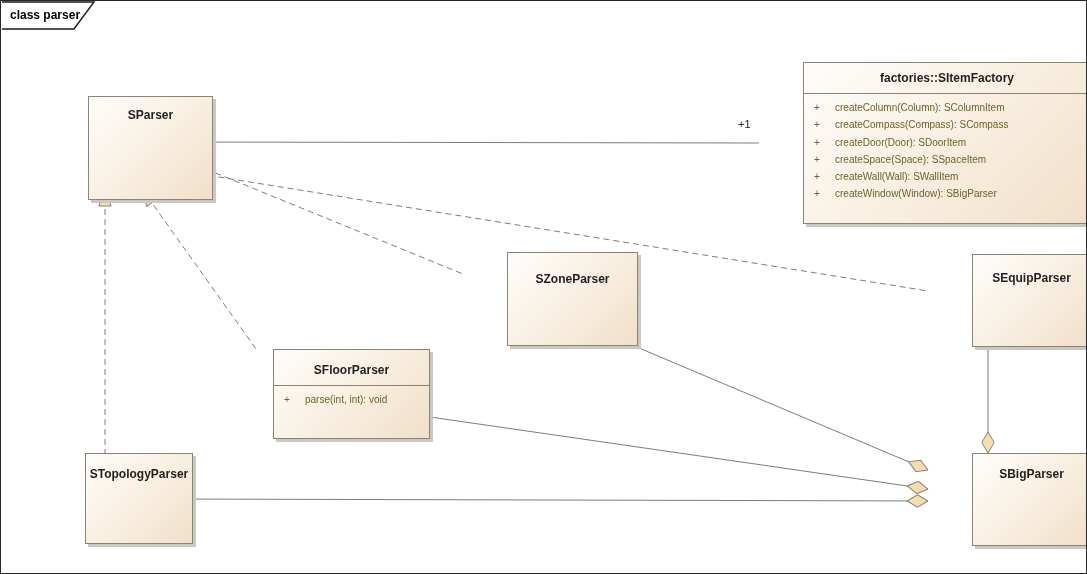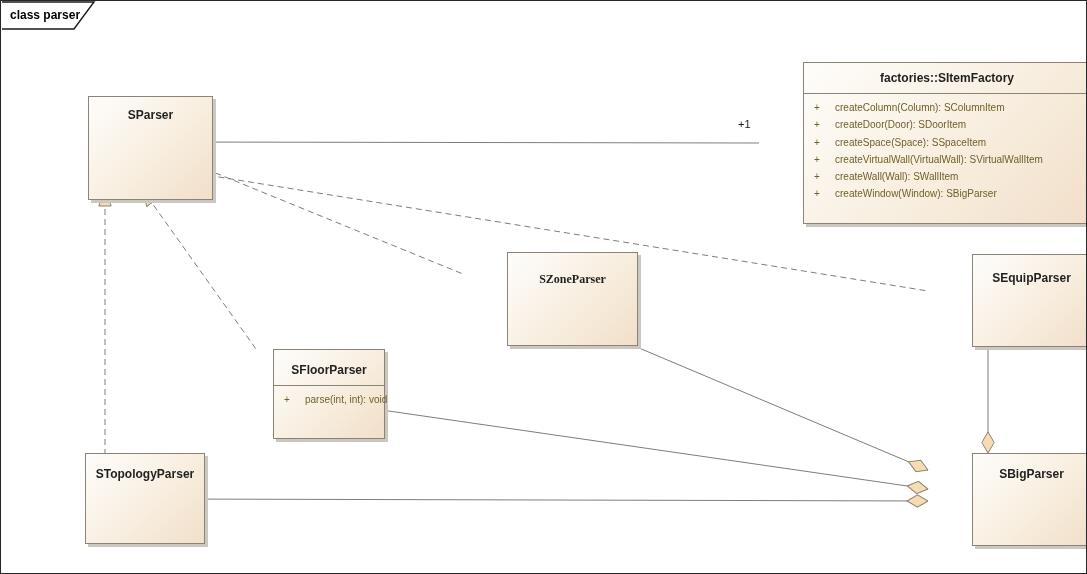--- a/index.html
+++ b/index.html
@@ -75,45 +75,45 @@
 
   <div class="uml-class" style="left:43px; top:95px; width:125px; height:104px;">
     <div class="uml-name" style="padding-top:11px;">SParser</div>
   </div>
 
   <div class="uml-class" style="left:758px; top:61px; width:288px; height:162px;">
     <div class="uml-name" style="padding-top:8px;">factories::SItemFactory</div>
     <div class="uml-sep"></div>
     <div class="methods">
       <div class="m-row"><span class="vis">+</span><span>createColumn(Column): SColumnItem</span></div>
+      <div class="m-row"><span class="vis">+</span><span>createCompass(Compass): SCompass</span></div>
       <div class="m-row"><span class="vis">+</span><span>createDoor(Door): SDoorItem</span></div>
       <div class="m-row"><span class="vis">+</span><span>createSpace(Space): SSpaceItem</span></div>
-      <div class="m-row"><span class="vis">+</span><span>createVirtualWall(VirtualWall): SVirtualWallItem</span></div>
       <div class="m-row"><span class="vis">+</span><span>createWall(Wall): SWallItem</span></div>
       <div class="m-row"><span class="vis">+</span><span>createWindow(Window): SBigParser</span></div>
     </div>
   </div>
 
   <div class="uml-class" style="left:462px; top:251px; width:131px; height:94px;">
-    <div class="uml-name" style="padding-top:19px;font-family:Liberation Serif, serif;">SZoneParser</div>
+    <div class="uml-name" style="padding-top:19px;">SZoneParser</div>
   </div>
 
   <div class="uml-class" style="left:927px; top:253px; width:119px; height:93px;">
     <div class="uml-name" style="padding-top:16px;">SEquipParser</div>
   </div>
 
-  <div class="uml-class" style="left:228px; top:348px; width:112px; height:90px;">
+  <div class="uml-class" style="left:228px; top:348px; width:157px; height:90px;">
     <div class="uml-name" style="padding-top:13px;">SFloorParser</div>
     <div class="uml-sep"></div>
     <div class="methods">
       <div class="m-row"><span class="vis">+</span><span>parse(int, int): void</span></div>
     </div>
   </div>
 
-  <div class="uml-class" style="left:40px; top:452px; width:120px; height:91px;">
+  <div class="uml-class" style="left:40px; top:452px; width:108px; height:91px;">
     <div class="uml-name" style="padding-top:13px;">STopologyParser</div>
   </div>
 
   <div class="uml-class" style="left:927px; top:452px; width:119px; height:93px;">
     <div class="uml-name" style="padding-top:13px;">SBigParser</div>
   </div>
 
 </div>
 
 </body></html>

